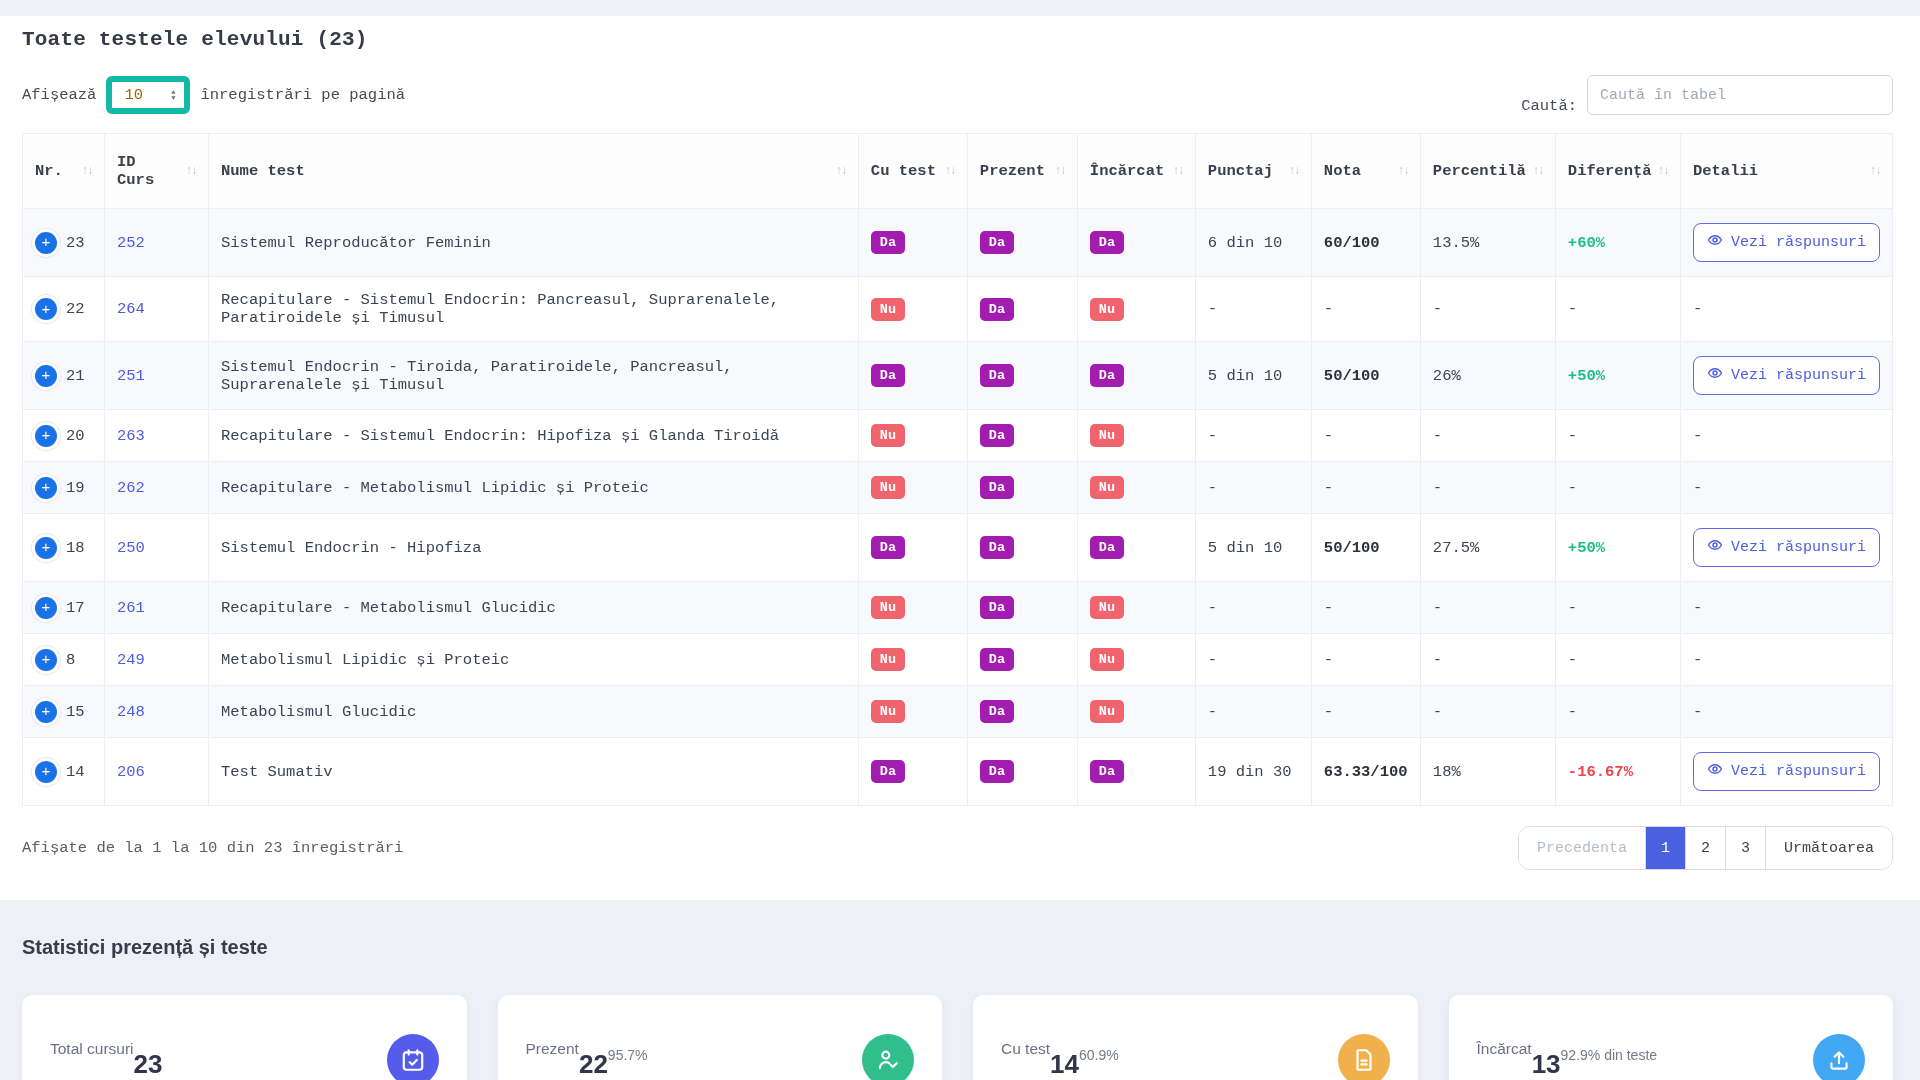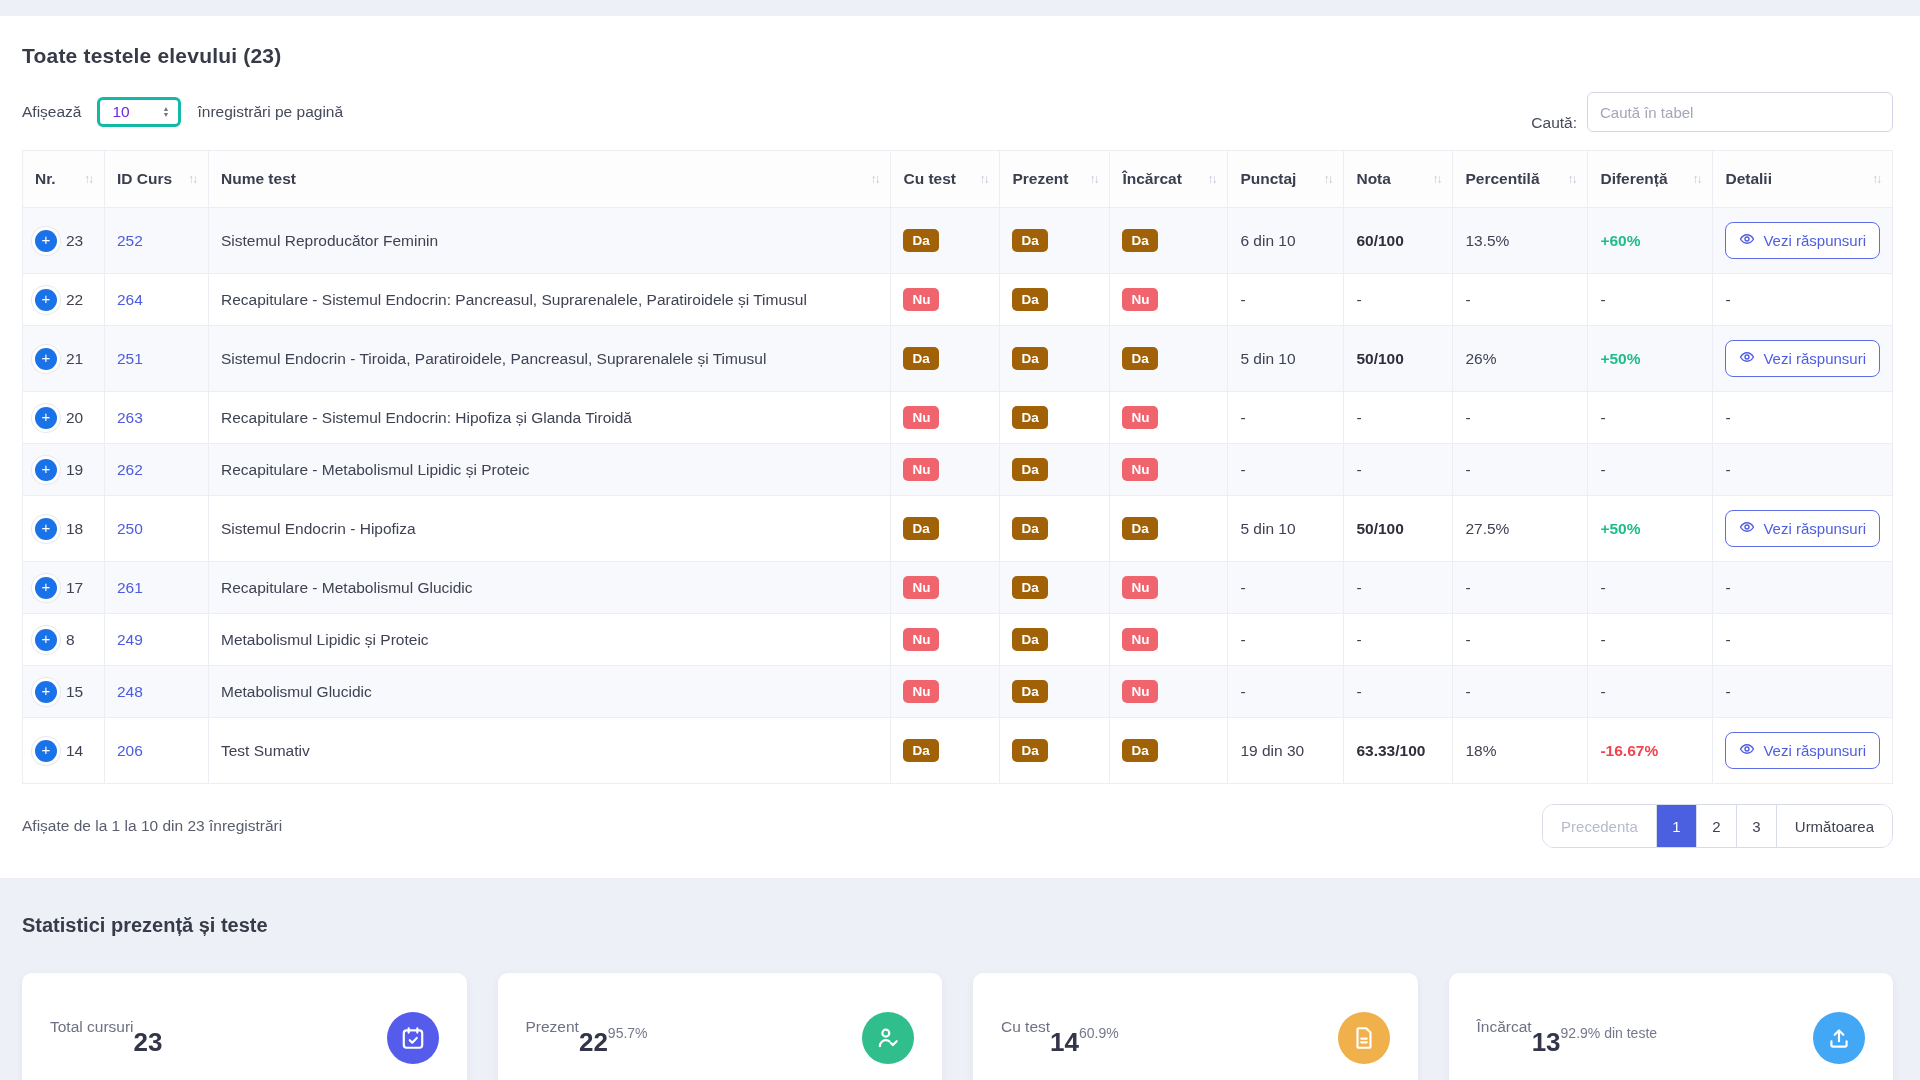--- a/index.html
+++ b/index.html
@@ -5,29 +5,29 @@
   * { margin:0; padding:0; box-sizing:border-box; }
   html,body { width:1920px; height:1080px; overflow:hidden; }
   body {
     font-family:"Liberation Sans", sans-serif;
     background:#eef0f7;
     color:#3f4254;
     font-size:15.5px;
   }
 
   
-  .table-card { background:#fff; margin-top:16px; padding:28px 27px 4px 22px; }
+  .table-card { background:#fff; margin-top:16px; padding:12px 27px 4px 22px;font-family:Liberation Mono, monospace; }
   .card-title { font-size:21px; font-weight:bold; color:#373a47; letter-spacing:.2px; }
 
   .controls { display:flex; justify-content:space-between; align-items:center; margin-top:24px; }
-  .length-ctrl { display:flex; align-items:center; gap:16px; color:#474a5b;text-align:right; }
+  .length-ctrl { display:flex; align-items:center; gap:10px; color:#474a5b;text-align:right; }
   .select-box {
     display:inline-flex; align-items:center; justify-content:space-between;
-    width:84px; height:30px; padding:0 9px 0 12px;
-    border:3px solid #14b8a6; border-radius:6px; background:#fff; color:#6d28d9; cursor:pointer;
+    width:84px; height:38px; padding:0 9px 0 12px;
+    border:6px solid #14b8a6; border-radius:6px; background:#fff; color:#a16207; cursor:pointer;
   }
   .select-arrows { display:inline-flex; flex-direction:column; font-size:7px; line-height:6px; color:#6f7286; }
   .select-arrows::before { content:"▲"; }
   .select-arrows::after  { content:"▼"; }
   .search-ctrl { display:flex; align-items:flex-end; gap:10px; color:#474a5b; }
   .search-input {
     width:306px; height:40px; border:1px solid #d3d6e4; border-radius:6px;
     padding:0 12px; font-size:15px; font-family:inherit; color:#3f4254; outline:none;
   }
   .search-input::placeholder { color:#a3a7ba; }
@@ -62,21 +62,21 @@
     position:relative;
   }
   .expand-btn::before { content:"+"; position:absolute; left:0; right:0; top:0; bottom:1px;
                         display:flex; align-items:center; justify-content:center; }
   .id-link { color:#4c5be0; text-decoration:none; cursor:pointer; }
   .nota-bold { font-weight:bold; color:#2e303d;margin-top:43px; }
   .badge {
     display:inline-block; padding:4px 9px; border-radius:5px;
     color:#fff; font-weight:bold; font-size:13.5px;
   }
-  .badge-yes { background:#a16207; }
+  .badge-yes { background:#a21caf; }
   .badge-no  { background:#f0646e; }
   .diff-pos { color:#1fbd86; font-weight:bold; }
   .diff-neg { color:#f0434d; font-weight:bold; }
   .details-btn {
     display:inline-flex; align-items:center; gap:8px;
     border:1.5px solid #5e6ce6; border-radius:8px; background:#fff; color:#4d5de2;
     font-family:inherit; font-size:15px; padding:8px 13px; cursor:pointer; white-space:nowrap;
   }
   .details-btn svg { flex:0 0 auto; }
 

